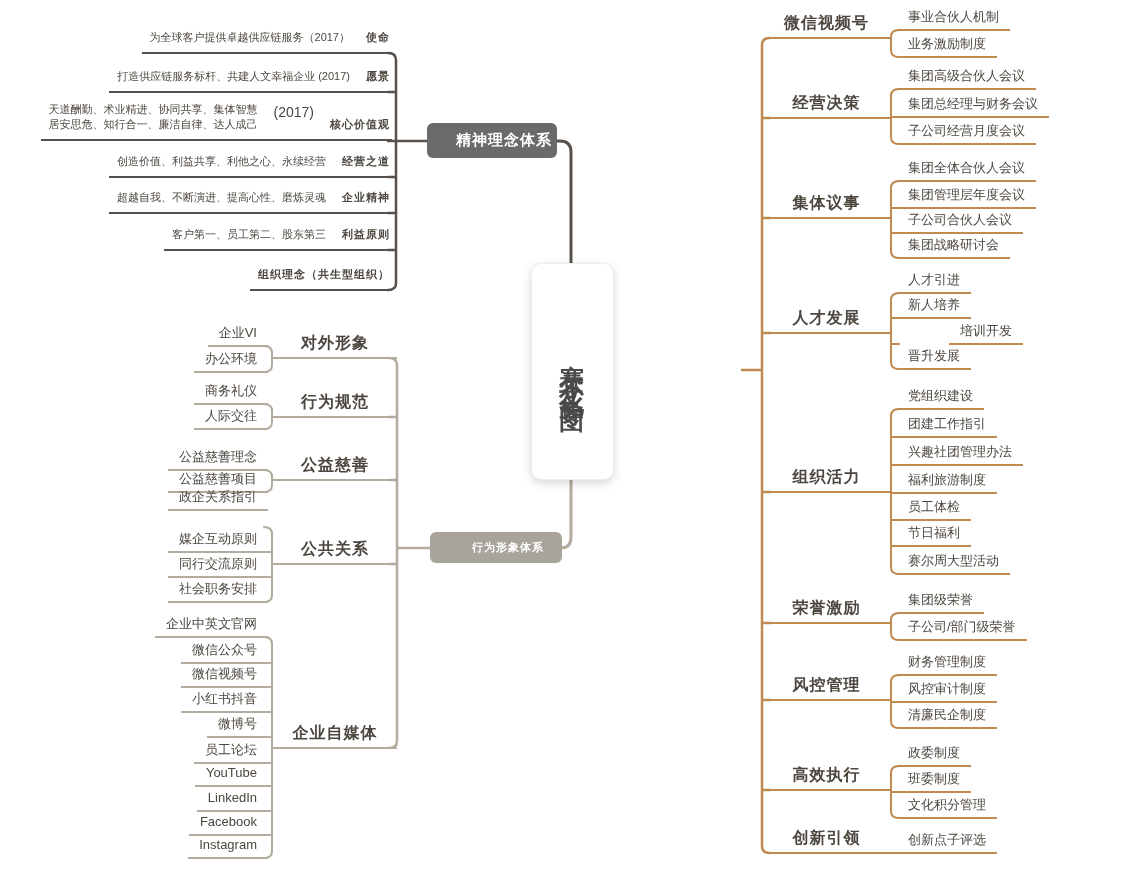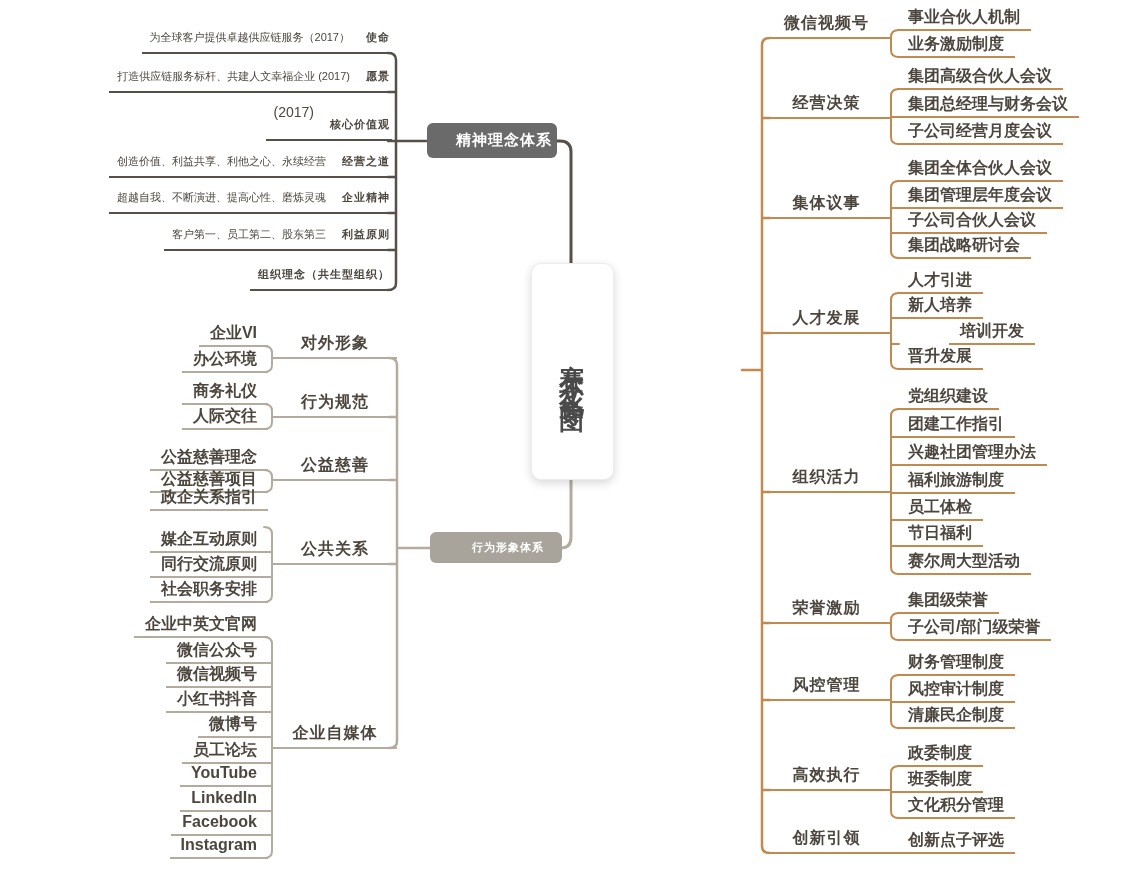--- a/index.html
+++ b/index.html
@@ -30,21 +30,21 @@
   .lt-row.tall{height:36px;}
   .desc-col{display:flex;flex-direction:column;font-size:11px;line-height:15px;padding-bottom:2px;}
   .year{font-size:14px;align-self:center;padding-bottom:8px;}
 
   .cat{position:absolute;display:flex;align-items:flex-end;justify-content:center;height:23px;
     padding-bottom:5px;font-size:16px;font-weight:600;letter-spacing:1px;white-space:nowrap;line-height:18px;}
   .lb-cat{border-bottom:2px solid var(--behavior-line);}
   .rt-cat{border-bottom:2px solid var(--system-line);}
 
   .child{position:absolute;display:flex;align-items:flex-end;justify-content:center;height:18px;
-    padding:0 11px 5px;font-size:16px;white-space:nowrap;line-height:15px;font-weight:bold;}
+    padding:0 11px 5px;font-size:13px;white-space:nowrap;line-height:15px;}
   .lb-child{border-bottom:2px solid var(--behavior-line);}
   .rt-child{border-bottom:2px solid var(--system-line);}
 </style>
 </head>
 <body>
 
 <div id="canvas">
   <svg id="lines" width="1121" height="883">
       <path d="M533,141 L560,141 Q571,141 571,152 L571,264" stroke="#57504a" stroke-width="3"></path>
       <path d="M538,548 L561,548 Q571,548 571,537 L571,477" stroke="#b3ab9d" stroke-width="3"></path>
@@ -69,20 +69,24 @@
 
   <div class="lt-row" style="top:22px">
     <span class="desc">为全球客户提供卓越供应链服务（2017）</span>
     <span class="lt-label">使命</span>
   </div>
   <div class="lt-row" style="top:61px">
     <span class="desc">打造供应链服务标杆、共建人文幸福企业 (2017)</span>
     <span class="lt-label">愿景</span>
   </div>
   <div class="lt-row tall" style="top:98px">
+    <span class="desc-col">
+      <span>天道酬勤、术业精进、协同共享、集体智慧</span>
+      <span>居安思危、知行合一、廉洁自律、达人成己</span>
+    </span>
     <span class="year">(2017)</span>
     <span class="lt-label">核心价值观</span>
   </div>
   <div class="lt-row" style="top:146px">
     <span class="desc">创造价值、利益共享、利他之心、永续经营</span>
     <span class="lt-label">经营之道</span>
   </div>
   <div class="lt-row" style="top:182px">
     <span class="desc">超越自我、不断演进、提高心性、磨炼灵魂</span>
     <span class="lt-label">企业精神</span>

